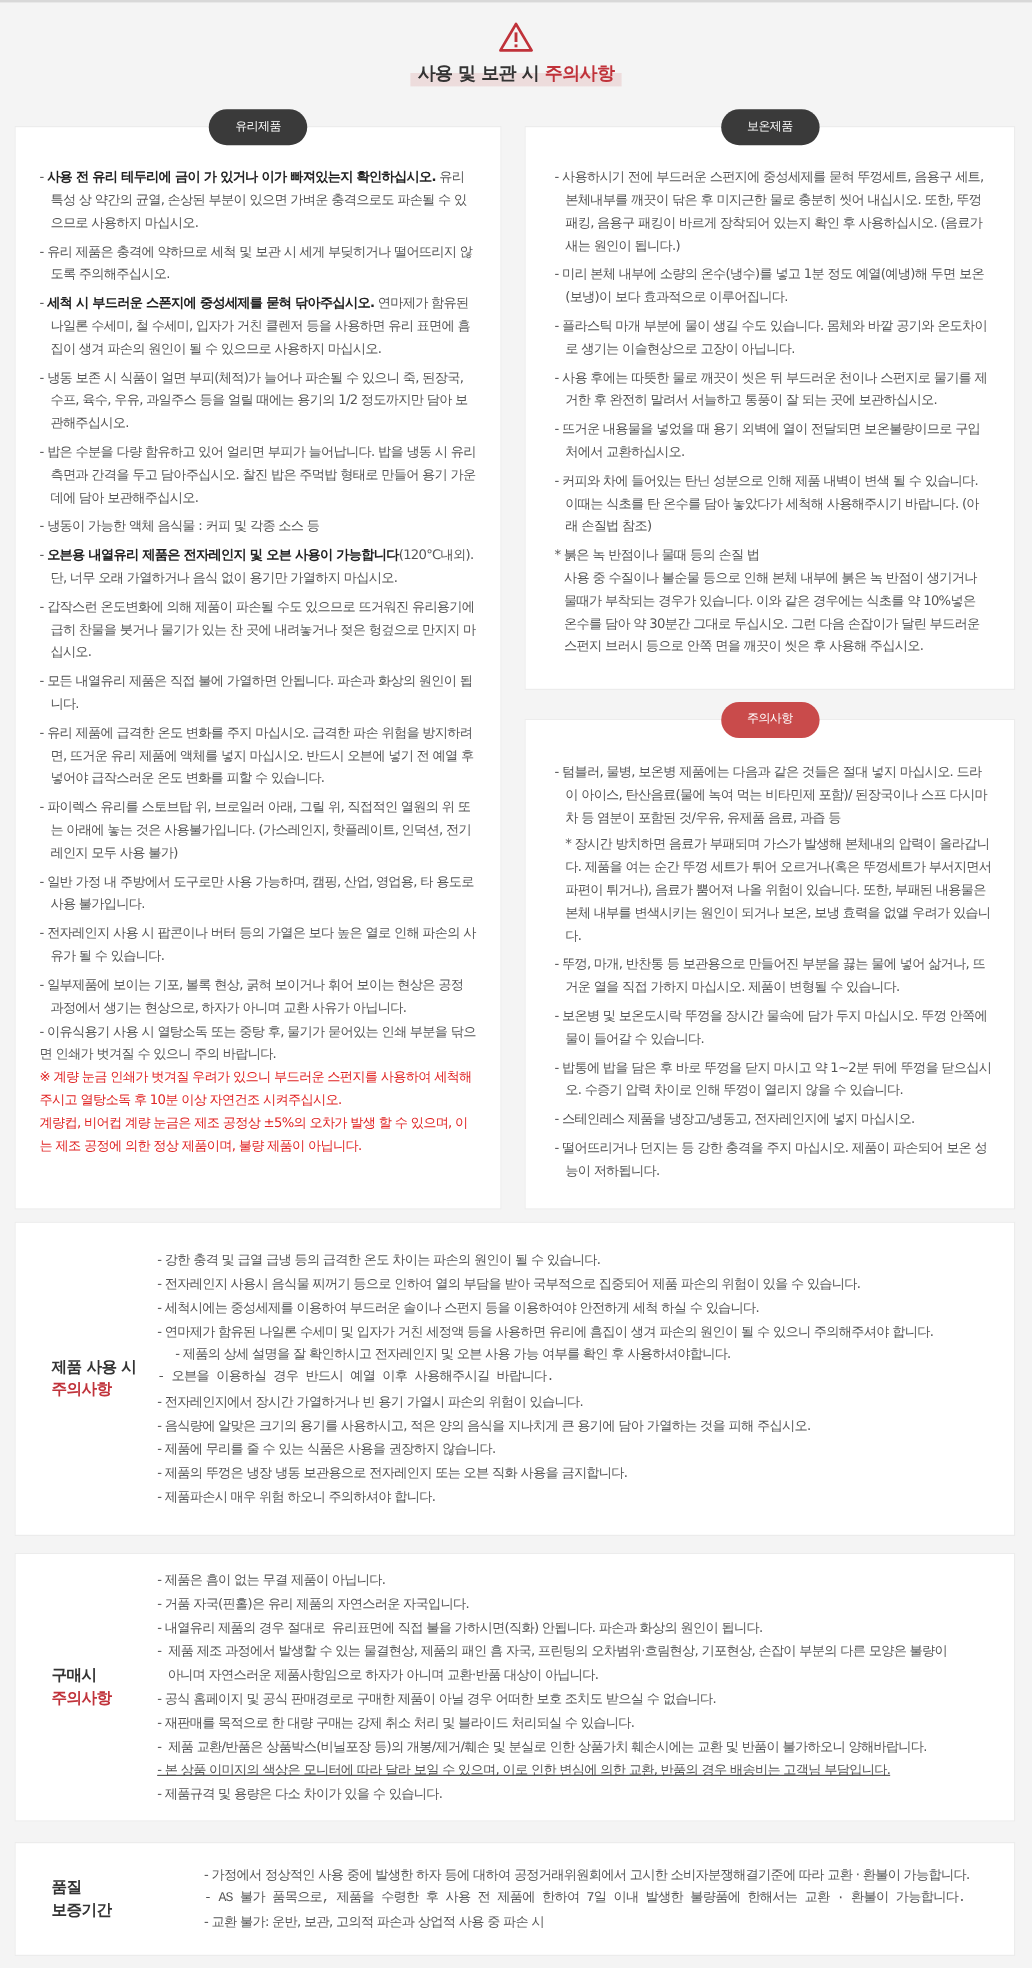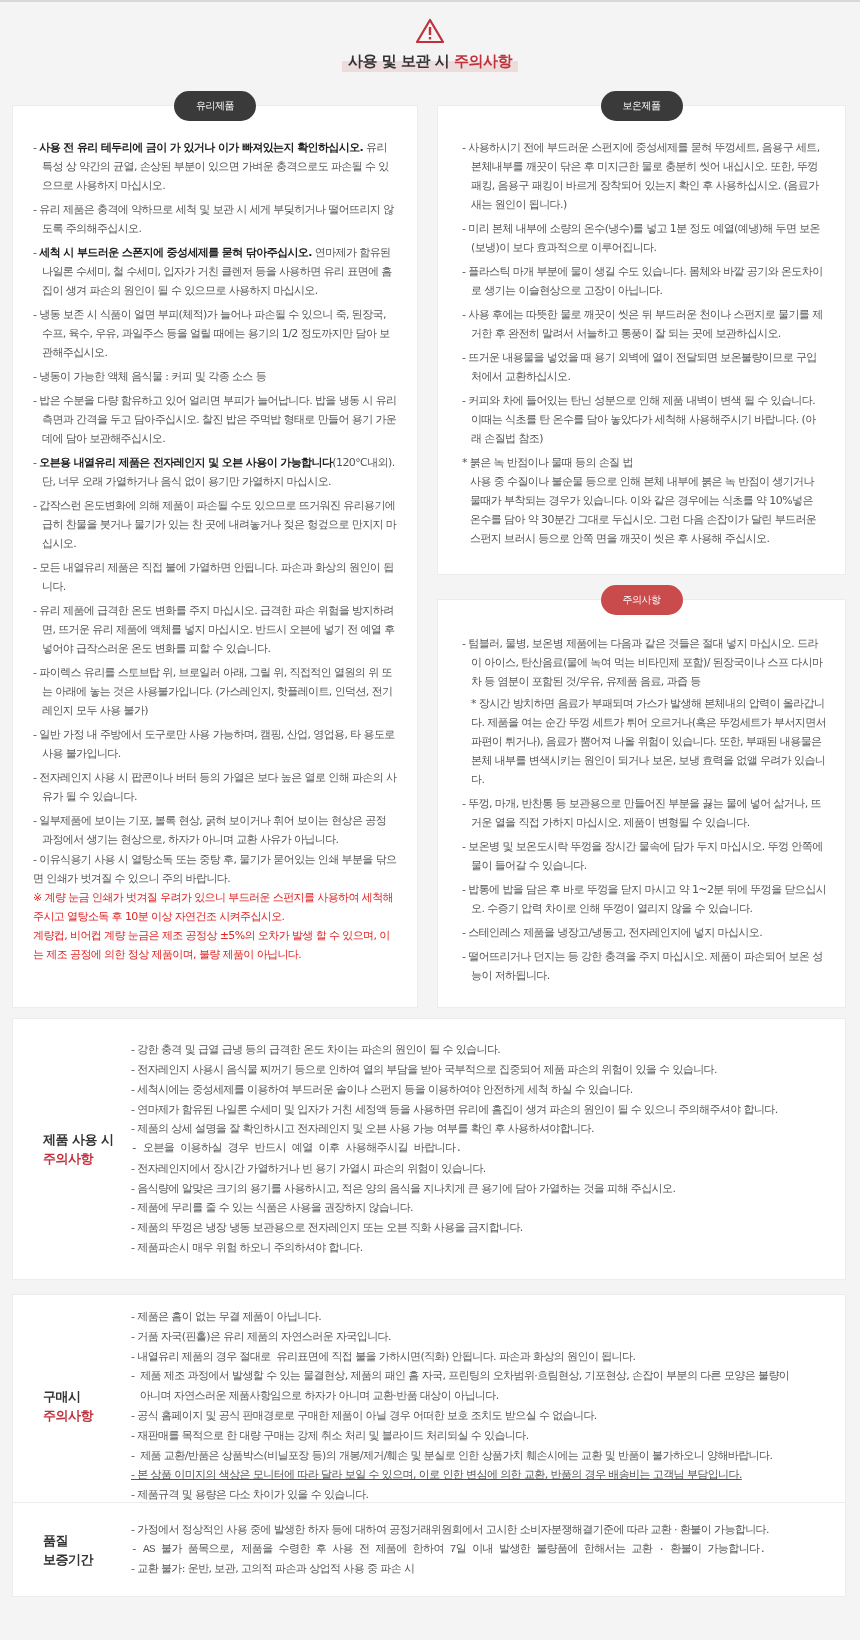--- a/index.html
+++ b/index.html
@@ -29,21 +29,21 @@
   .thermo { left: 437px; top: 103px; width: 409px; height: 470px; padding: 32px 20px 0 24px; }
   .caution { left: 437px; top: 597px; width: 409px; height: 409px; padding: 34px 18px 0 24px; }
 
   .wide { left: 12px; width: 834px; display: flex; align-items: center; }
   .wide .label { width: 118px; padding-left: 30px; font-size: 13px; font-weight: bold; line-height: 19px; color: #333; letter-spacing: -0.5px; }
   .wide .label .red { color: #c0323a; display: block; }
   .wide .lines { flex: 1; }
   .wide .lines div { font-size: 11px; line-height: 19.8px; letter-spacing: -0.6px; color: #555; }
   .w1 { top: 1016px; height: 262px; }
   .w2 { top: 1292px; height: 224px; }
-  .w3 { top: 1500px; height: 95px; }
+  .w3 { top: 1533px; height: 95px; gap: 39px; }
 </style>
 </head>
 <body>
 
 <div class="page">
 
   <div class="hero">
     <svg class="warn-icon" viewBox="0 0 30 26">
       <path d="M15 2 L28 24 L2 24 Z" fill="none" stroke="#c0323a" stroke-width="2.2" stroke-linejoin="round"></path>
       <rect x="13.8" y="9" width="2.4" height="8" fill="#c0323a"></rect>
@@ -52,22 +52,22 @@
     <div class="hero-title"><span>사용 및 보관 시 </span><span class="red">주의사항</span></div>
   </div>
 
   <div class="card glass">
     <div class="pill dark">유리제품</div>
     <ul class="items" id="glass-list">
         <li>- <b>사용 전 유리 테두리에 금이 가 있거나 이가 빠져있는지 확인하십시오.</b><span> 유리 특성 상 약간의 균열, 손상된 부분이 있으면 가벼운 충격으로도 파손될 수 있으므로 사용하지 마십시오.</span></li>
         <li>- <b></b><span>유리 제품은 충격에 약하므로 세척 및 보관 시 세게 부딪히거나 떨어뜨리지 않도록 주의해주십시오.</span></li>
         <li>- <b>세척 시 부드러운 스폰지에 중성세제를 묻혀 닦아주십시오.</b><span> 연마제가 함유된 나일론 수세미, 철 수세미, 입자가 거친 클렌저 등을 사용하면 유리 표면에 흠집이 생겨 파손의 원인이 될 수 있으므로 사용하지 마십시오.</span></li>
         <li>- <b></b><span>냉동 보존 시 식품이 얼면 부피(체적)가 늘어나 파손될 수 있으니 죽, 된장국, 수프, 육수, 우유, 과일주스 등을 얼릴 때에는 용기의 1/2 정도까지만 담아 보관해주십시오.</span></li>
+        <li>- <b></b><span>밥은 수분을 다량 함유하고 있어 얼리면 부피가 늘어납니다. 밥을 냉동 시 유리 측면과 간격을 두고 담아주십시오. 찰진 밥은 주먹밥 형태로 만들어 용기 가운데에 담아 보관해주십시오.</span></li>
         <li>- <b></b><span>냉동이 가능한 액체 음식물 : 커피 및 각종 소스 등</span></li>
-        <li>- <b></b><span>밥은 수분을 다량 함유하고 있어 얼리면 부피가 늘어납니다. 밥을 냉동 시 유리 측면과 간격을 두고 담아주십시오. 찰진 밥은 주먹밥 형태로 만들어 용기 가운데에 담아 보관해주십시오.</span></li>
         <li>- <b>오븐용 내열유리 제품은 전자레인지 및 오븐 사용이 가능합니다</b><span>(120°C내외). 단, 너무 오래 가열하거나 음식 없이 용기만 가열하지 마십시오.</span></li>
         <li>- <b></b><span>갑작스런 온도변화에 의해 제품이 파손될 수도 있으므로 뜨거워진 유리용기에 급히 찬물을 붓거나 물기가 있는 찬 곳에 내려놓거나 젖은 헝겊으로 만지지 마십시오.</span></li>
         <li>- <b></b><span>모든 내열유리 제품은 직접 불에 가열하면 안됩니다. 파손과 화상의 원인이 됩니다.</span></li>
         <li>- <b></b><span>유리 제품에 급격한 온도 변화를 주지 마십시오. 급격한 파손 위험을 방지하려면, 뜨거운 유리 제품에 액체를 넣지 마십시오. 반드시 오븐에 넣기 전 예열 후 넣어야 급작스러운 온도 변화를 피할 수 있습니다.</span></li>
         <li>- <b></b><span>파이렉스 유리를 스토브탑 위, 브로일러 아래, 그릴 위, 직접적인 열원의 위 또는 아래에 놓는 것은 사용불가입니다. (가스레인지, 핫플레이트, 인덕션, 전기레인지 모두 사용 불가)</span></li>
         <li>- <b></b><span>일반 가정 내 주방에서 도구로만 사용 가능하며, 캠핑, 산업, 영업용, 타 용도로 사용 불가입니다.</span></li>
         <li>- <b></b><span>전자레인지 사용 시 팝콘이나 버터 등의 가열은 보다 높은 열로 인해 파손의 사유가 될 수 있습니다.</span></li>
         <li>- <b></b><span>일부제품에 보이는 기포, 볼록 현상, 굵혀 보이거나 휘어 보이는 현상은 공정 과정에서 생기는 현상으로, 하자가 아니며 교환 사유가 아닙니다.</span></li>
       </ul>
     <div class="note" style="margin-top:-4px;">- 이유식용기 사용 시 열탕소독 또는 중탕 후, 물기가 묻어있는 인쇄 부분을 닦으면 인쇄가 벗겨질 수 있으니 주의 바랍니다.</div>
@@ -109,21 +109,21 @@
   <div class="card wide w1">
     <div class="label">
       <span>제품 사용 시</span>
       <span class="red">주의사항</span>
     </div>
     <div class="lines" id="usage-lines">
         <div style="white-space: pre;">- 강한 충격 및 급열 급냉 등의 급격한 온도 차이는 파손의 원인이 될 수 있습니다.</div>
         <div style="white-space: pre;">- 전자레인지 사용시 음식물 찌꺼기 등으로 인하여 열의 부담을 받아 국부적으로 집중되어 제품 파손의 위험이 있을 수 있습니다.</div>
         <div style="white-space: pre;">- 세척시에는 중성세제를 이용하여 부드러운 솔이나 스펀지 등을 이용하여야 안전하게 세척 하실 수 있습니다.</div>
         <div style="white-space: pre;">- 연마제가 함유된 나일론 수세미 및 입자가 거친 세정액 등을 사용하면 유리에 흠집이 생겨 파손의 원인이 될 수 있으니 주의해주셔야 합니다.</div>
-        <div style="white-space: pre;">- 제품의 상세 설명을 잘 확인하시고 전자레인지 및 오븐 사용 가능 여부를 확인 후 사용하셔야합니다.</div>
+        <div style="white-space: pre; margin-left: 15px;">- 제품의 상세 설명을 잘 확인하시고 전자레인지 및 오븐 사용 가능 여부를 확인 후 사용하셔야합니다.</div>
         <div style="white-space: pre; font-family: Liberation Mono, monospace;">- 오븐을 이용하실 경우 반드시 예열 이후 사용해주시길 바랍니다.</div>
         <div style="white-space: pre;">- 전자레인지에서 장시간 가열하거나 빈 용기 가열시 파손의 위험이 있습니다.</div>
         <div style="white-space: pre;">- 음식량에 알맞은 크기의 용기를 사용하시고, 적은 양의 음식을 지나치게 큰 용기에 담아 가열하는 것을 피해 주십시오.</div>
         <div style="white-space: pre;">- 제품에 무리를 줄 수 있는 식품은 사용을 권장하지 않습니다.</div>
         <div style="white-space: pre;">- 제품의 뚜껑은 냉장 냉동 보관용으로 전자레인지 또는 오븐 직화 사용을 금지합니다.</div>
         <div style="white-space: pre;">- 제품파손시 매우 위험 하오니 주의하셔야 합니다.</div>
       </div>
   </div>
 
   <div class="card wide w2">

